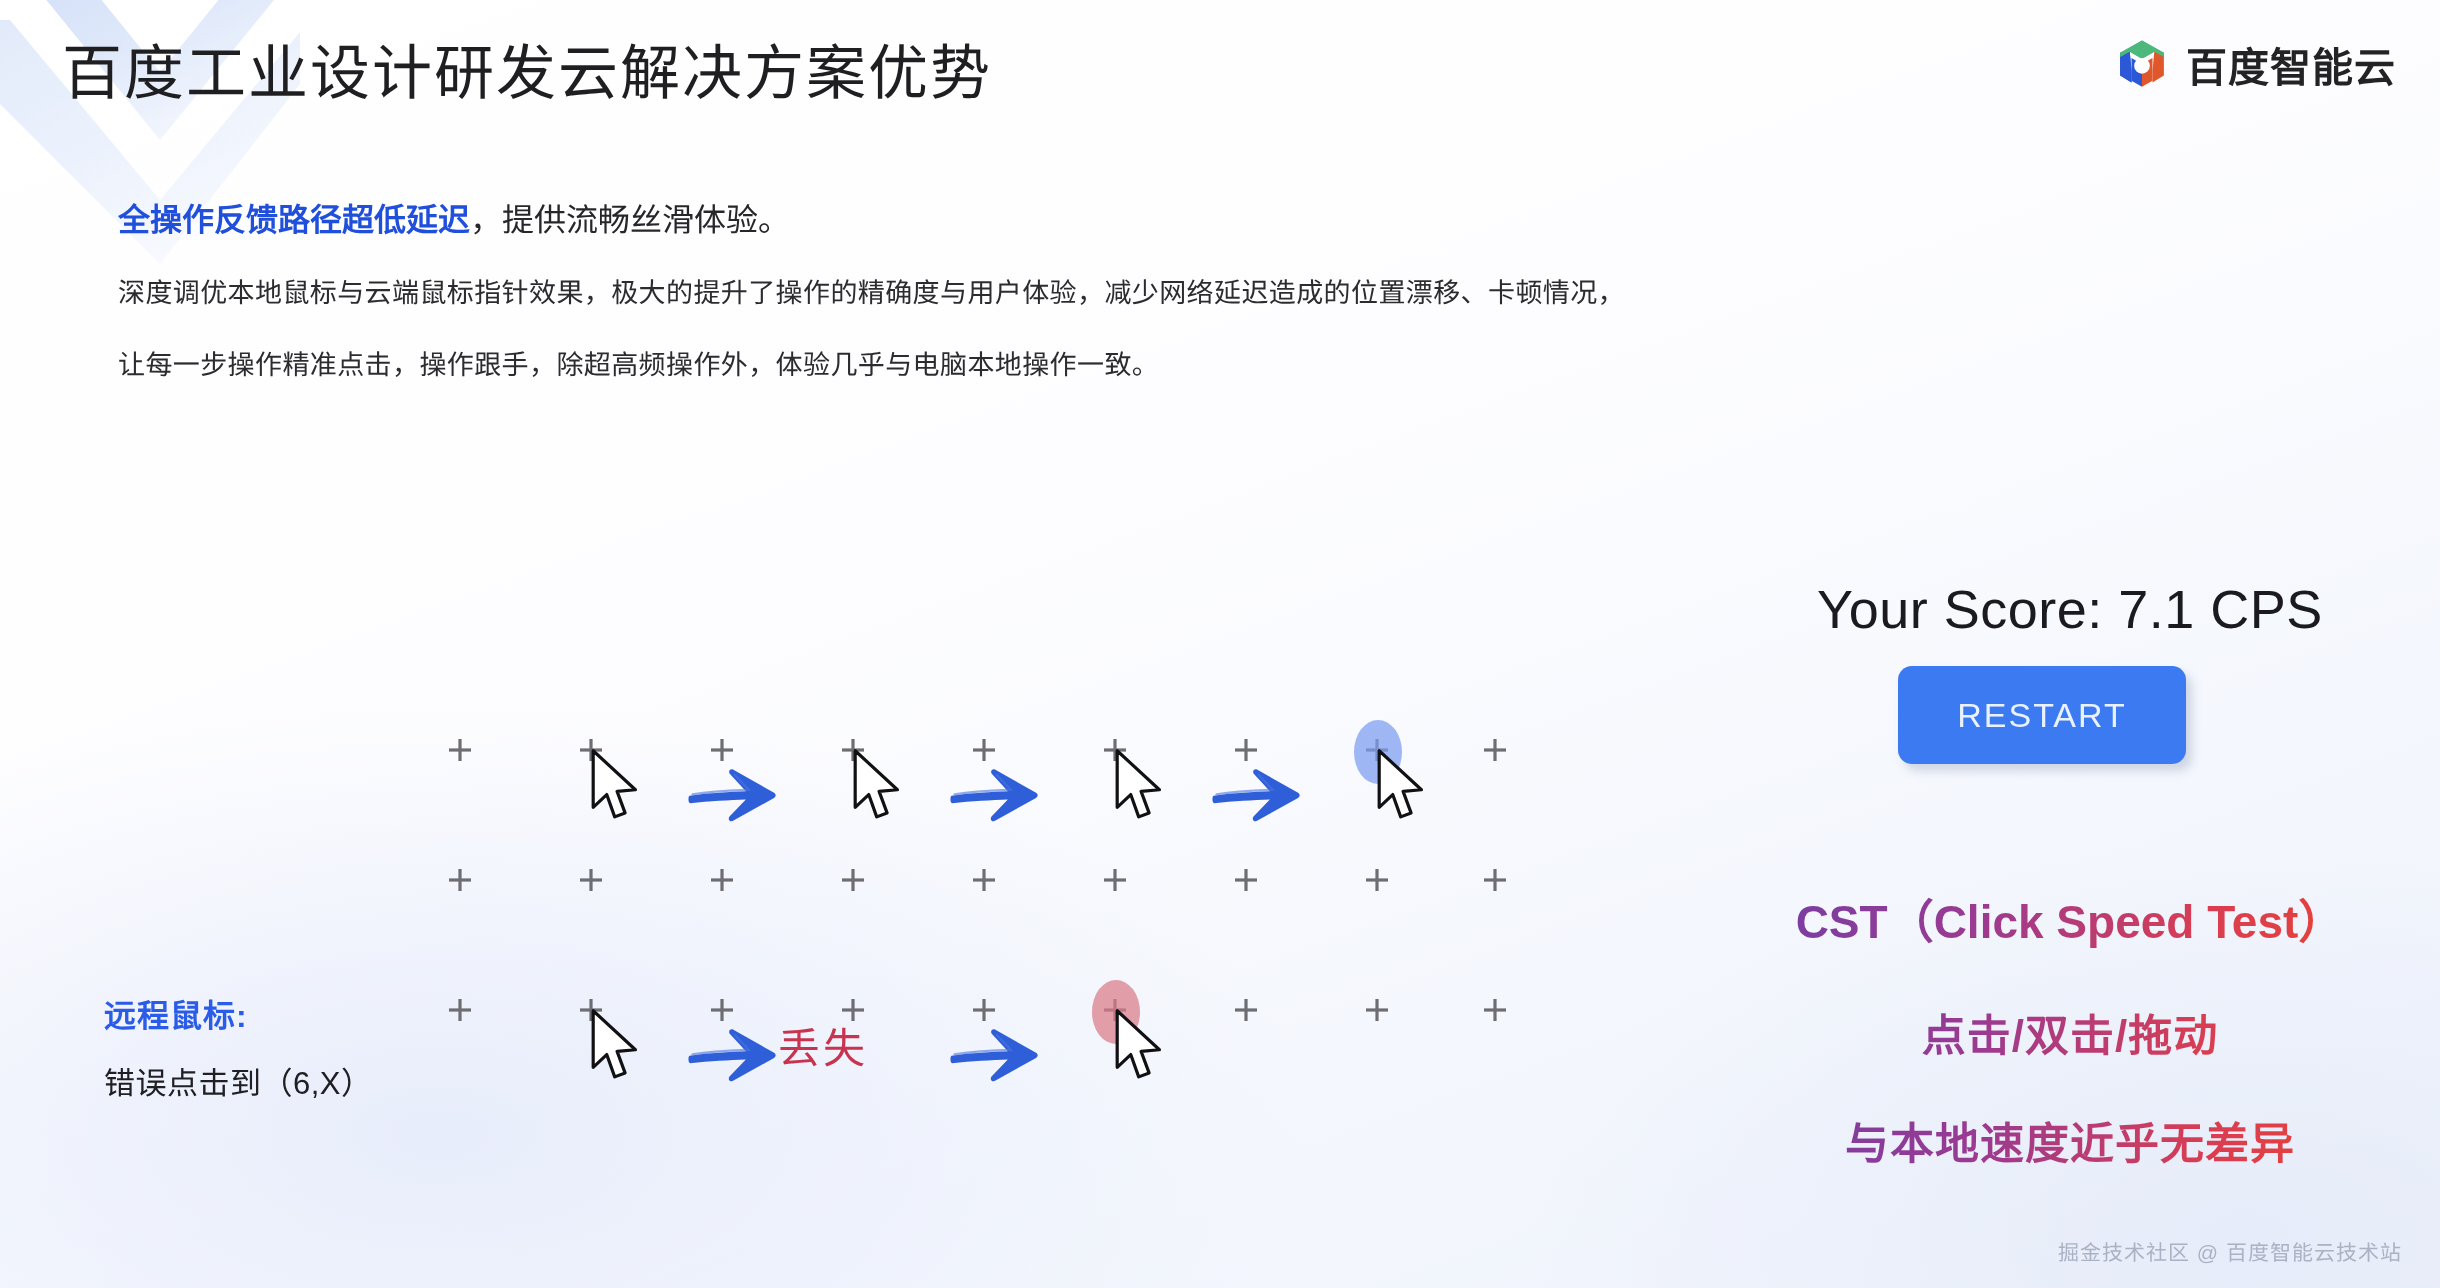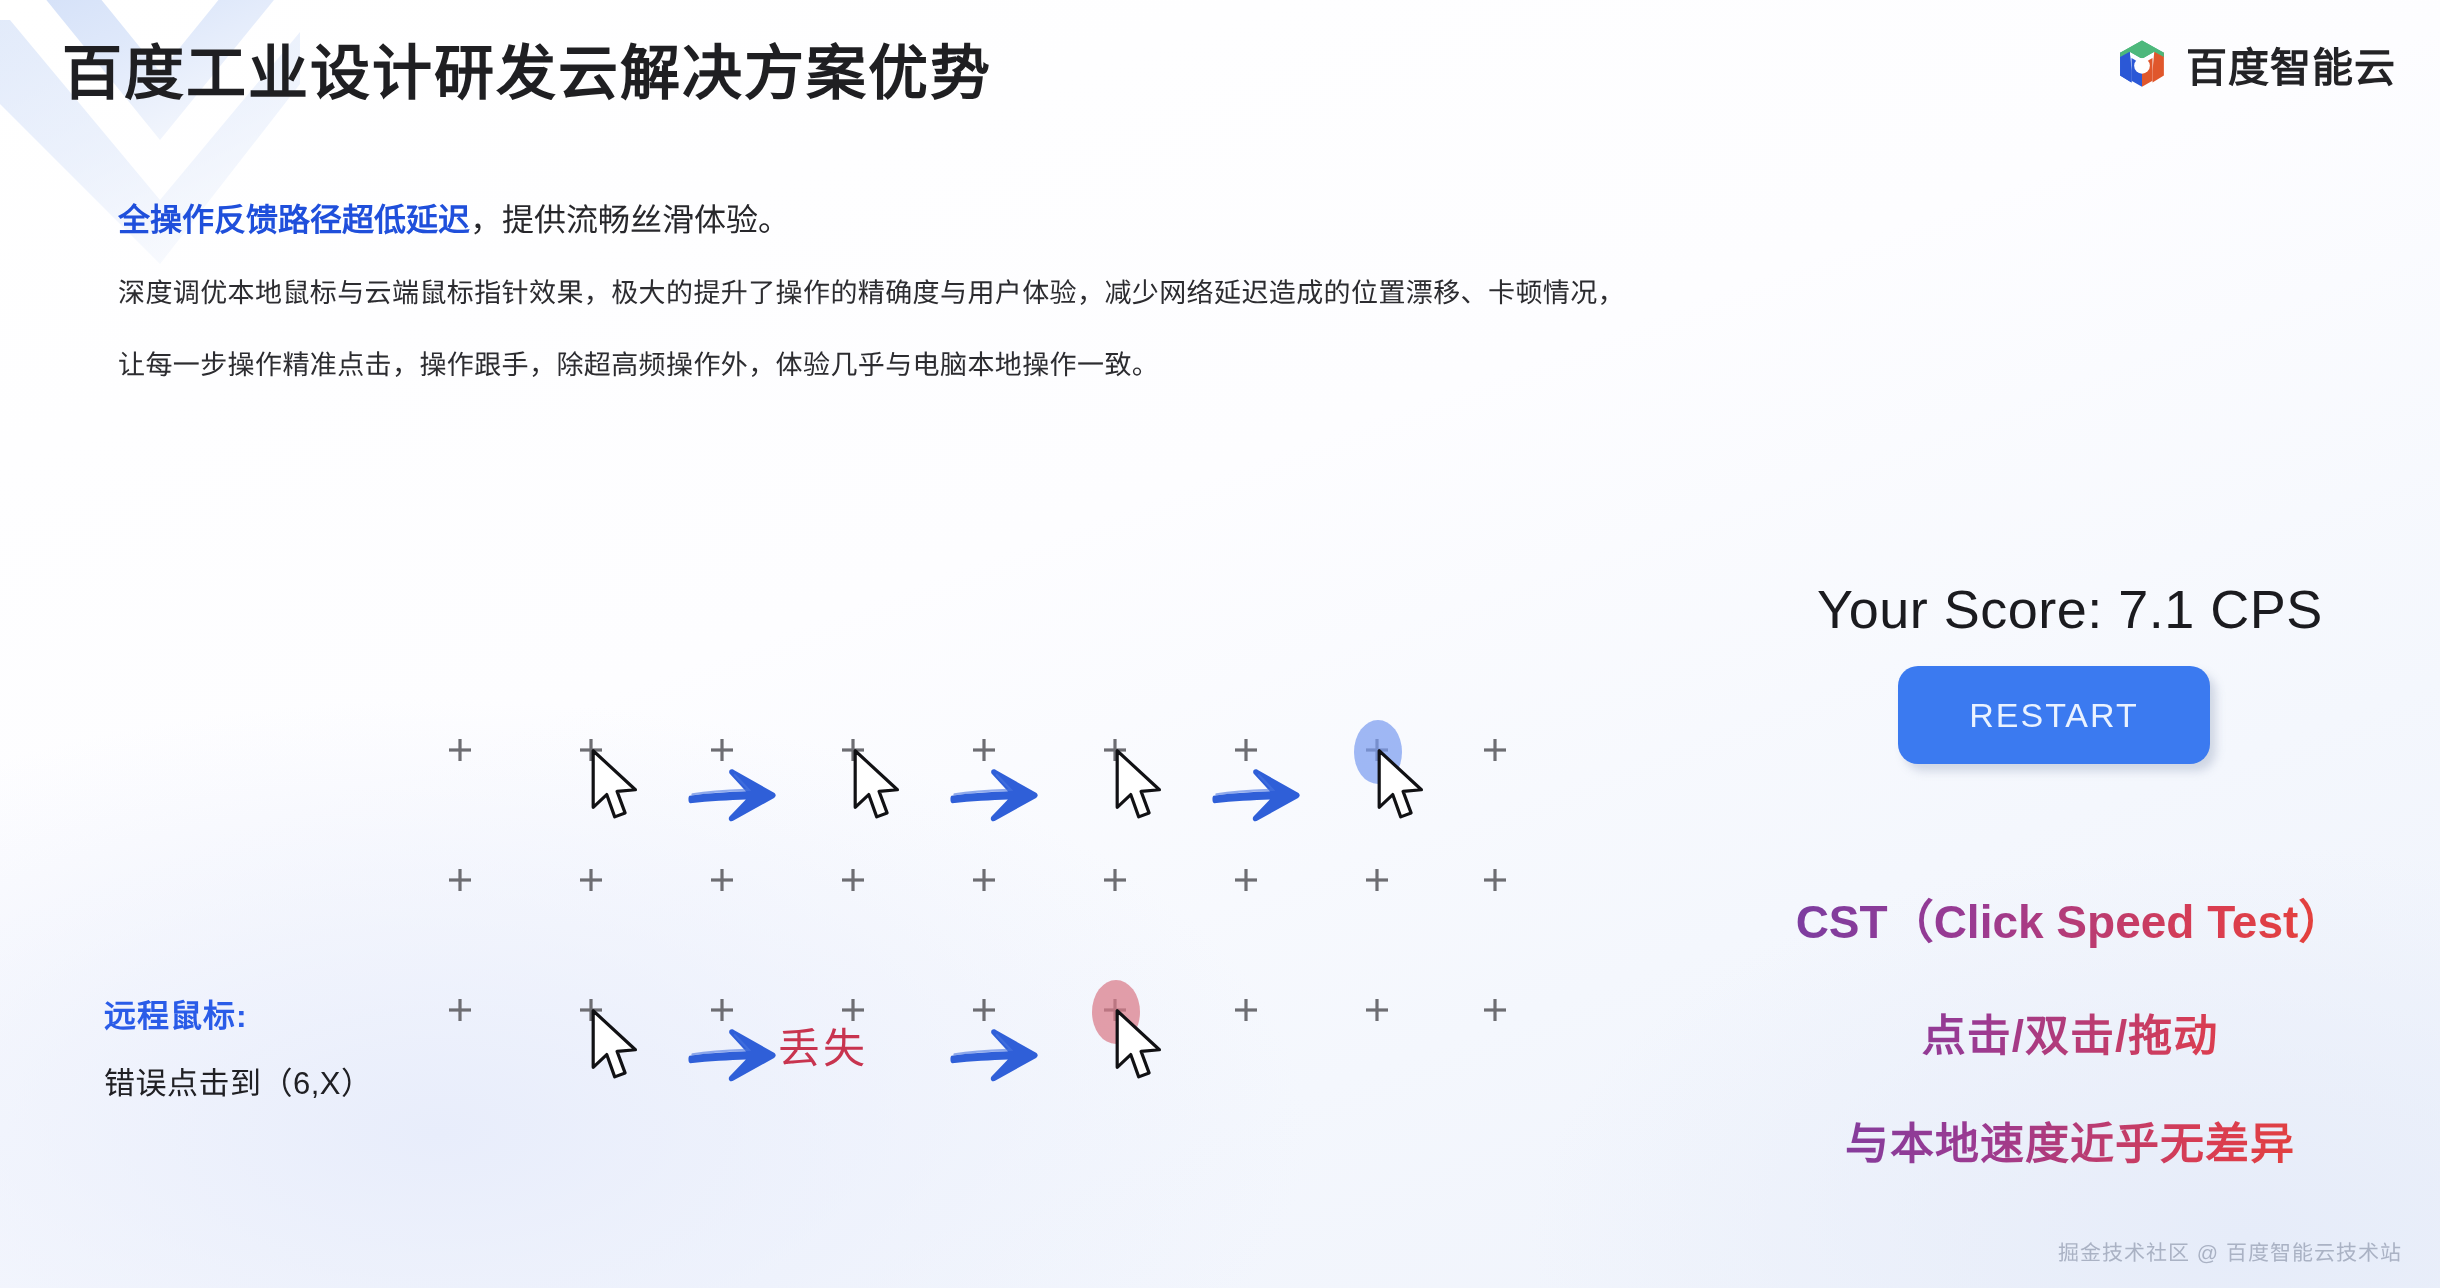--- a/index.html
+++ b/index.html
@@ -32,21 +32,21 @@
     height: 330px;
     pointer-events: none;
   }
 
   
   .slide-title {
     position: absolute;
     left: 62px;
     top: 24px;
     font-size: 60px;
-    font-weight: 700;
+    font-weight: 400;
     letter-spacing: 2px;
     color: #1f1f22;
     white-space: nowrap;
   }
 
   .brand-logo {
     position: absolute;
     right: 44px;
     top: 34px;
     display: flex;
@@ -136,24 +136,24 @@
     font-weight: 400;
     color: #1b1b1f;
     letter-spacing: 0.5px;
     white-space: nowrap;
   }
 
   .restart-btn {
     position: absolute;
     left: 1898px;
     top: 666px;
-    width: 312px;
+    width: 288px;
     height: 98px;
     border: none;
-    border-radius: 20px;
+    border-radius: 14px;
     background: #3b7af0;
     color: #eaf2ff;
     font-family: inherit;
     font-size: 34px;
     letter-spacing: 2px;
     cursor: pointer;
     box-shadow: 6px 7px 10px rgba(120,135,170,0.30);
   }
 
   .grad-text {

